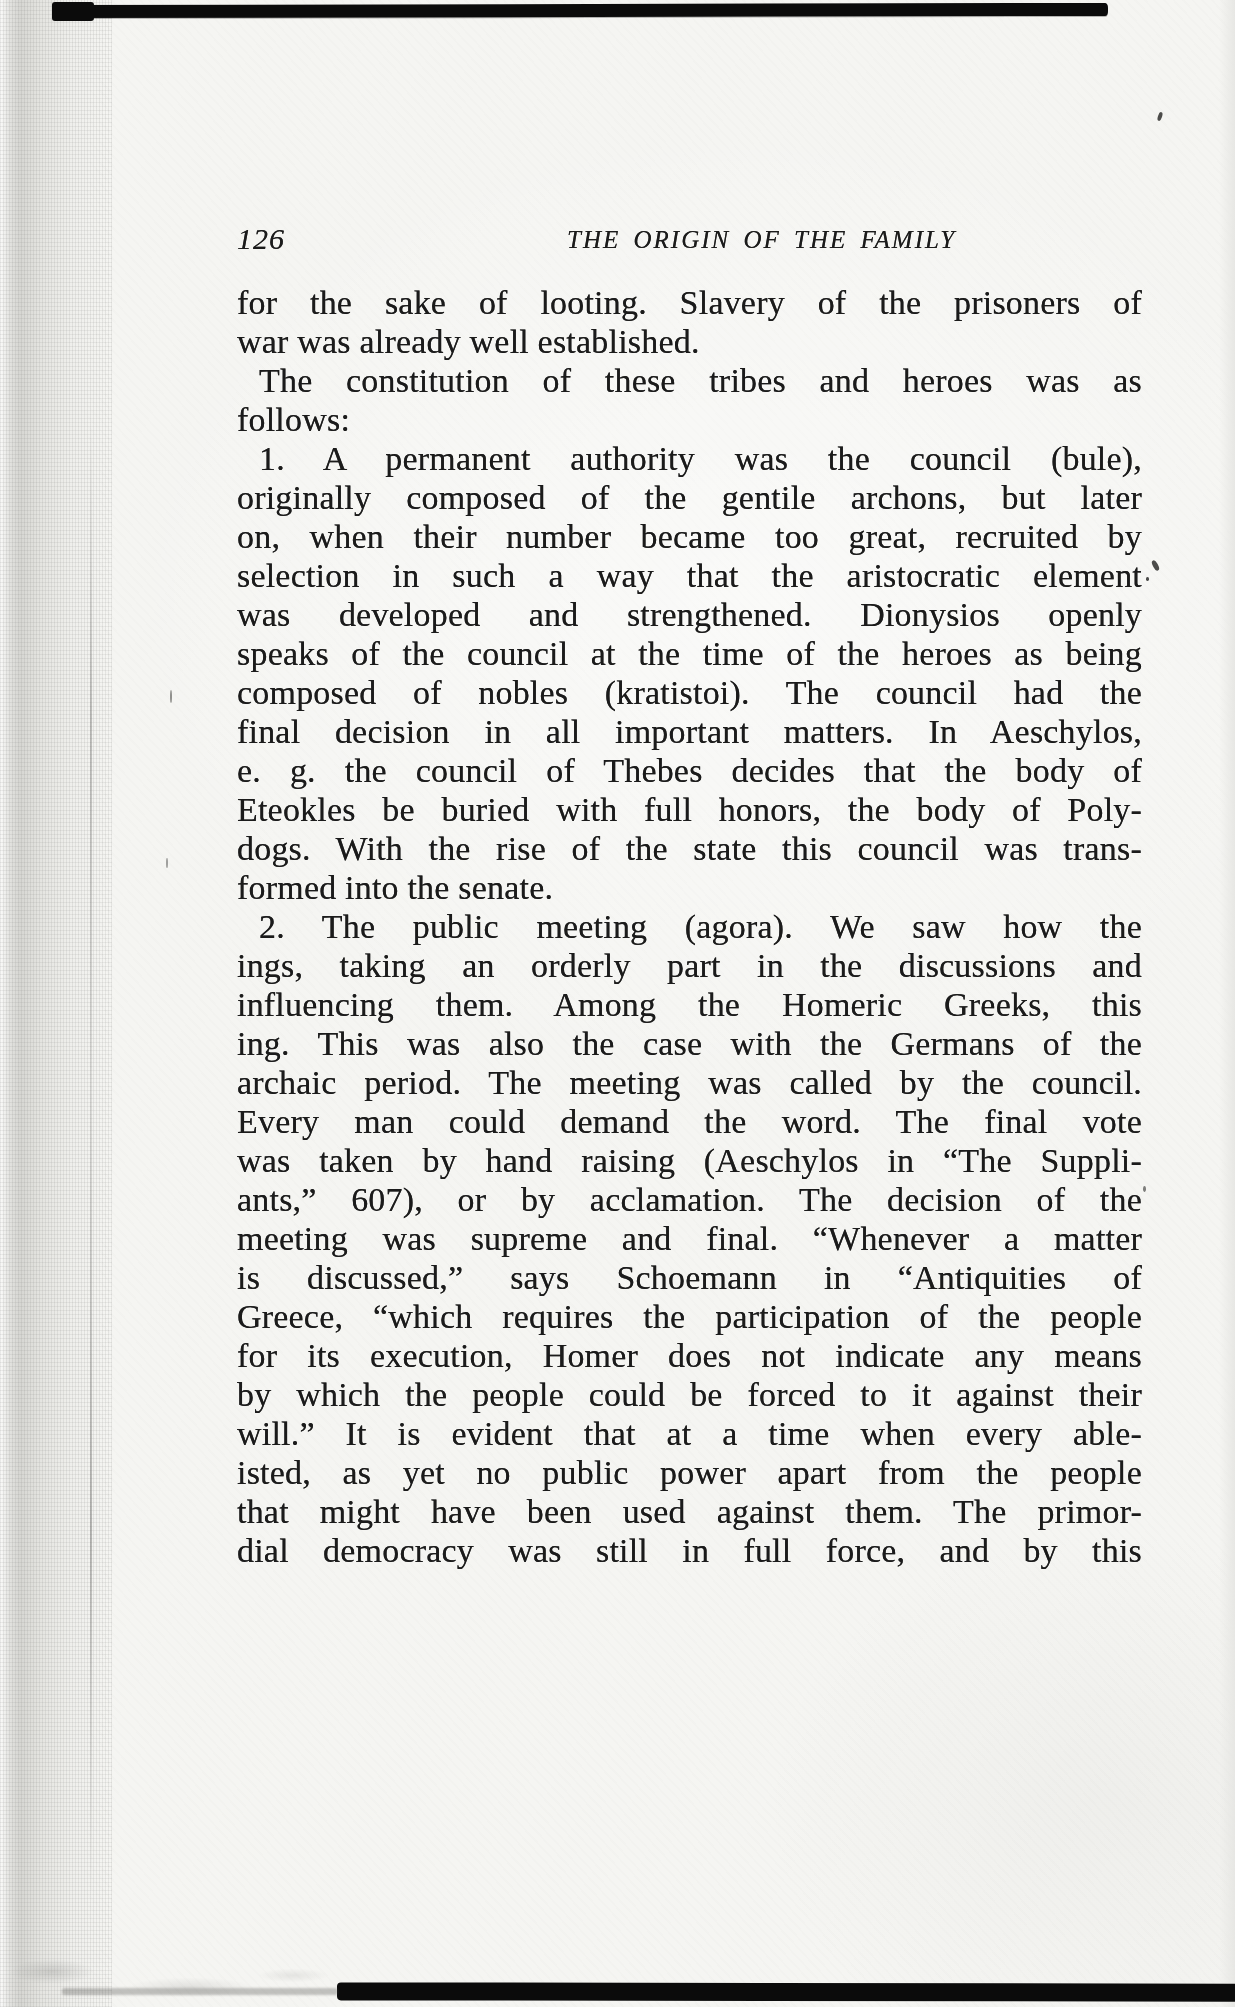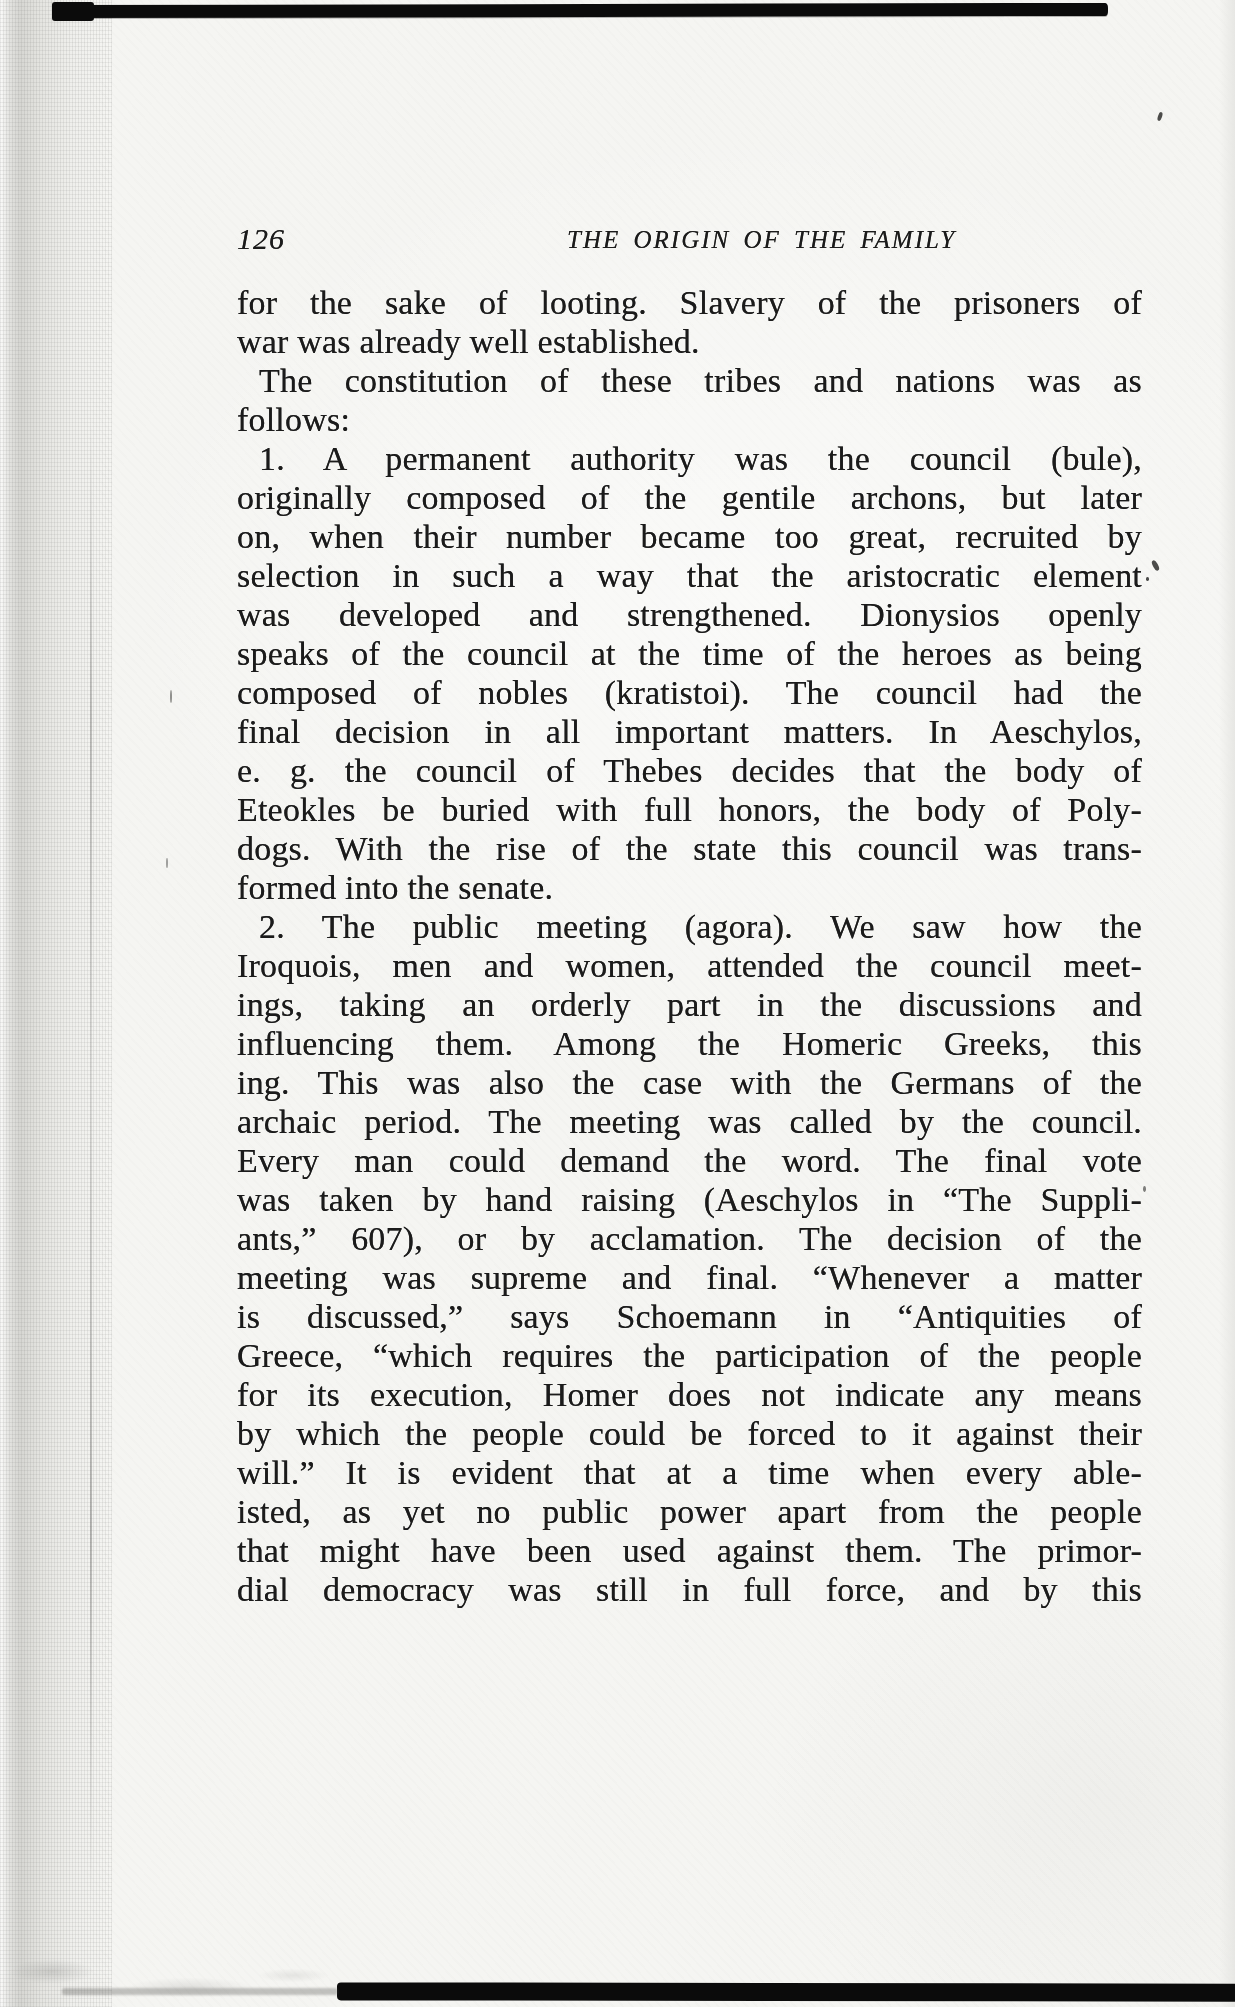--- a/index.html
+++ b/index.html
@@ -108,36 +108,35 @@
   <div class="speck s6"></div>
 
   <div class="page-header">
     <span class="page-number">126</span>
     <span class="running-title">THE ORIGIN OF THE FAMILY</span>
   </div>
 
   <div class="text-block" id="text-block">
       <div class="line">for the sake of looting. Slavery of the prisoners of</div>
       <div class="line flush">war was already well established.</div>
-      <div class="line indent">The constitution of these tribes and nations was as</div>
+      <div class="line indent">The constitution of these tribes and heroes was as</div>
       <div class="line flush">follows:</div>
       <div class="line indent">1. A permanent authority was the council (bule),</div>
       <div class="line">originally composed of the gentile archons, but later</div>
       <div class="line">on, when their number became too great, recruited by</div>
       <div class="line">selection in such a way that the aristocratic element</div>
       <div class="line">was developed and strengthened. Dionysios openly</div>
       <div class="line">speaks of the council at the time of the heroes as being</div>
       <div class="line">composed of nobles (kratistoi). The council had the</div>
       <div class="line">final decision in all important matters. In Aeschylos,</div>
       <div class="line">e. g. the council of Thebes decides that the body of</div>
       <div class="line">Eteokles be buried with full honors, the body of Poly-</div>
       <div class="line">dogs. With the rise of the state this council was trans-</div>
       <div class="line flush">formed into the senate.</div>
       <div class="line indent">2. The public meeting (agora). We saw how the</div>
-      <div class="line">Iroquois, men and women, attended the council meet-</div>
       <div class="line">ings, taking an orderly part in the discussions and</div>
       <div class="line">influencing them. Among the Homeric Greeks, this</div>
       <div class="line">ing. This was also the case with the Germans of the</div>
       <div class="line">archaic period. The meeting was called by the council.</div>
       <div class="line">Every man could demand the word. The final vote</div>
       <div class="line">was taken by hand raising (Aeschylos in “The Suppli-</div>
       <div class="line">ants,” 607), or by acclamation. The decision of the</div>
       <div class="line">meeting was supreme and final. “Whenever a matter</div>
       <div class="line">is discussed,” says Schoemann in “Antiquities of</div>
       <div class="line">Greece, “which requires the participation of the people</div>

